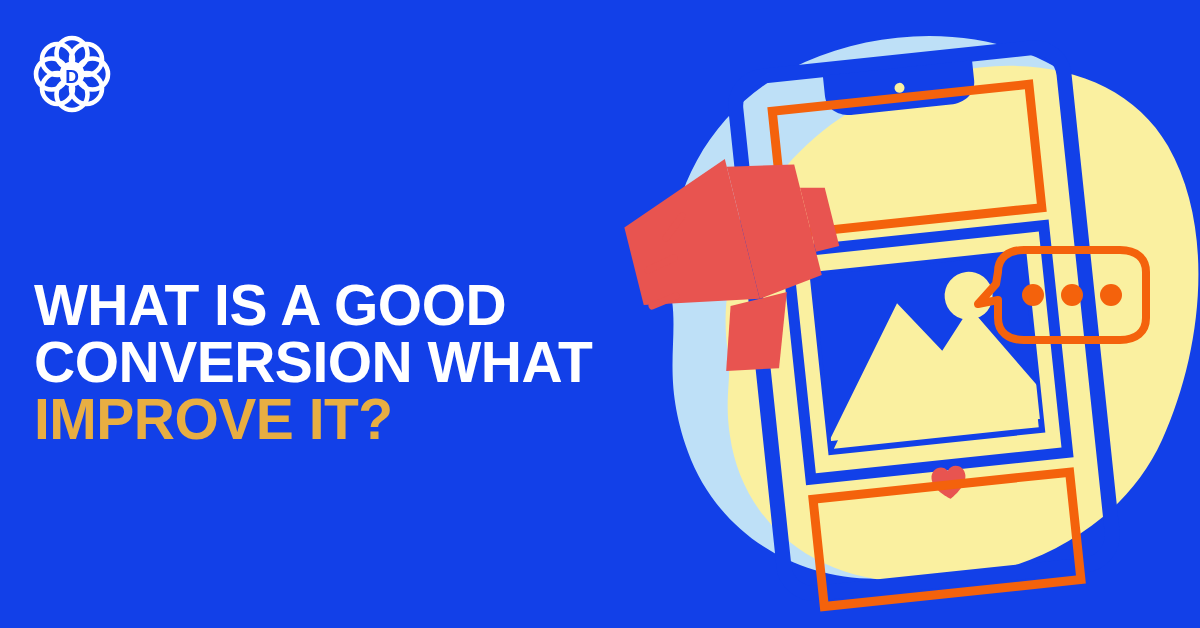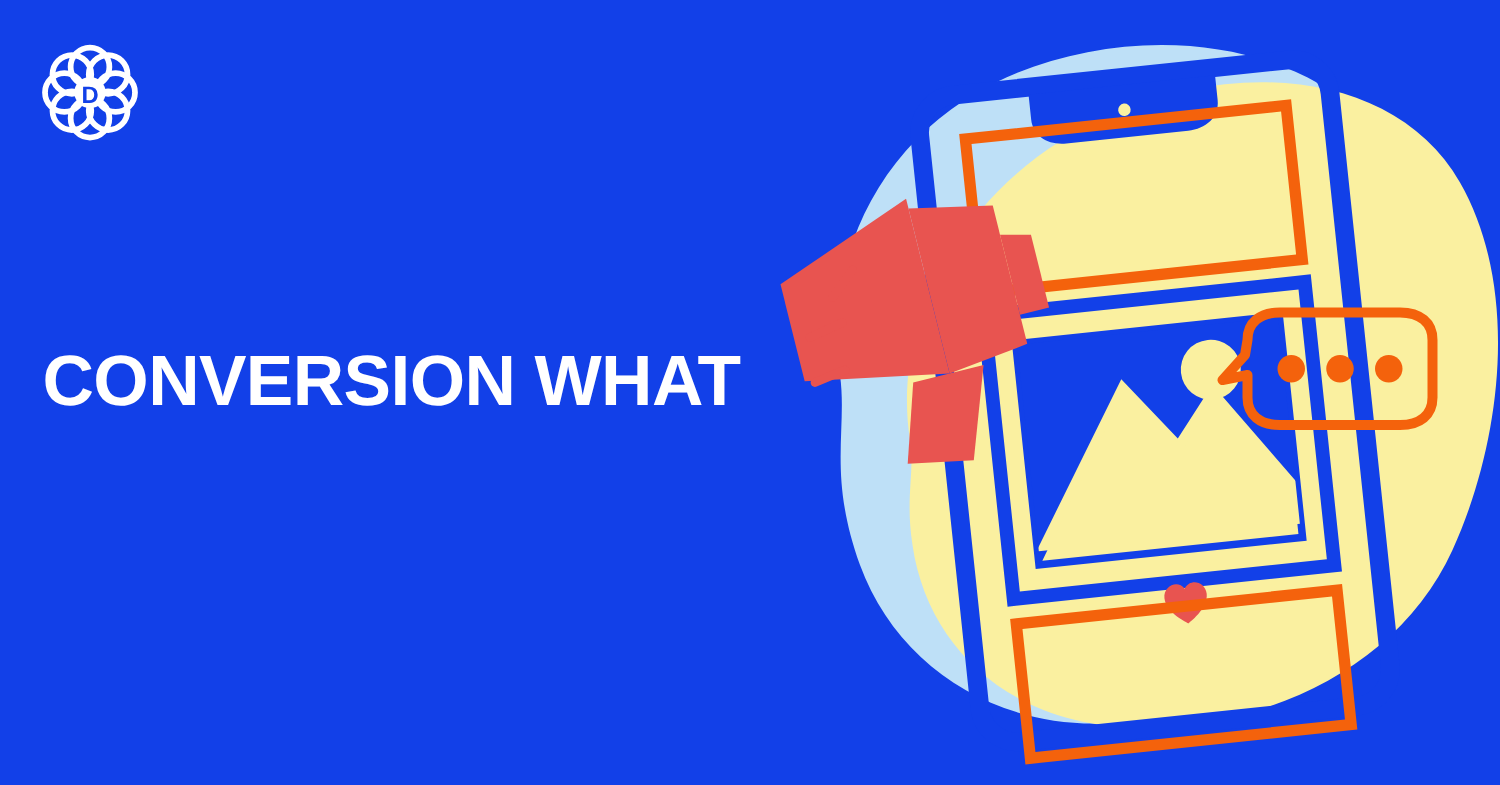--- a/index.html
+++ b/index.html
@@ -73,21 +73,23 @@
         <circle cx="59.5" cy="30.5" r="15.5"></circle>
         <circle cx="30.5" cy="59.5" r="15.5"></circle>
         <circle cx="59.5" cy="59.5" r="15.5"></circle>
       </g>
       <circle cx="45" cy="45" r="12.5" fill="#FFFFFF"></circle>
       <text x="45" y="53.5" text-anchor="middle" font-family="Liberation Sans, sans-serif" font-size="19" font-weight="700" fill="#1240E8">D</text>
     </svg>
   </div>
 
   <div class="headline">
+    <span class="hl-line hl-white">WHAT IS A GOOD</span>
     <span class="hl-line hl-white">CONVERSION WHAT</span>
+    <span class="hl-line hl-gold">IMPROVE IT?</span>
   </div>
 
   <div class="illustration">
     <svg viewBox="0 0 600 628" width="600" height="628" aria-hidden="true">
 
       <path d="M72 300 C58 200 110 104 205 62 C300 20 420 28 490 92
                C560 156 580 268 548 368 C516 468 430 552 322 574
                C214 596 120 540 88 452 C62 380 78 344 72 300 Z" fill="#BEE0F7"></path>
 
       <path d="M128 352 C112 252 176 140 288 92 C400 44 520 62 568 146

